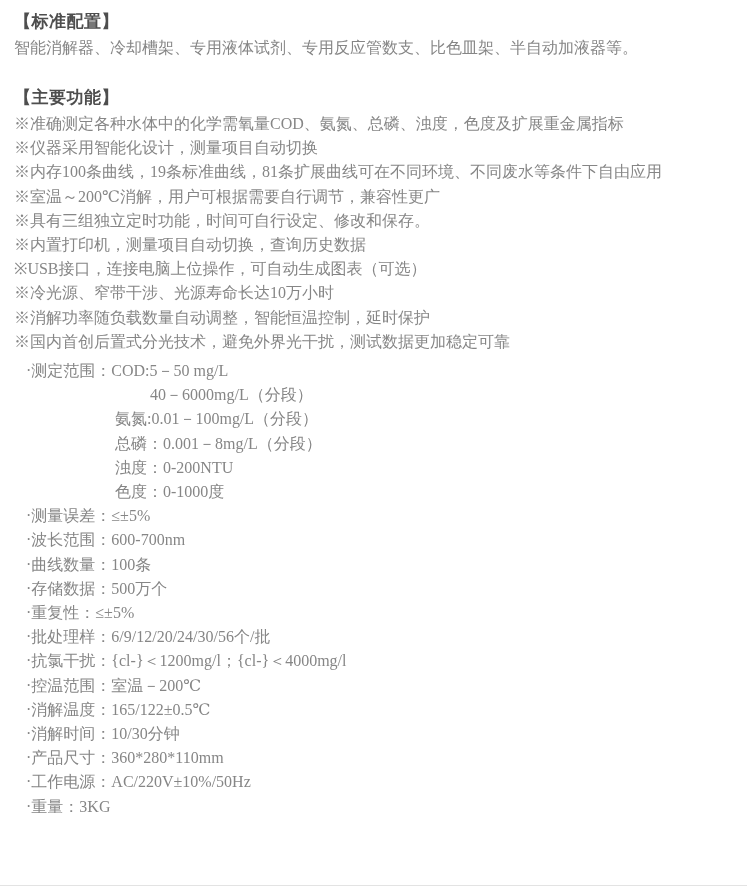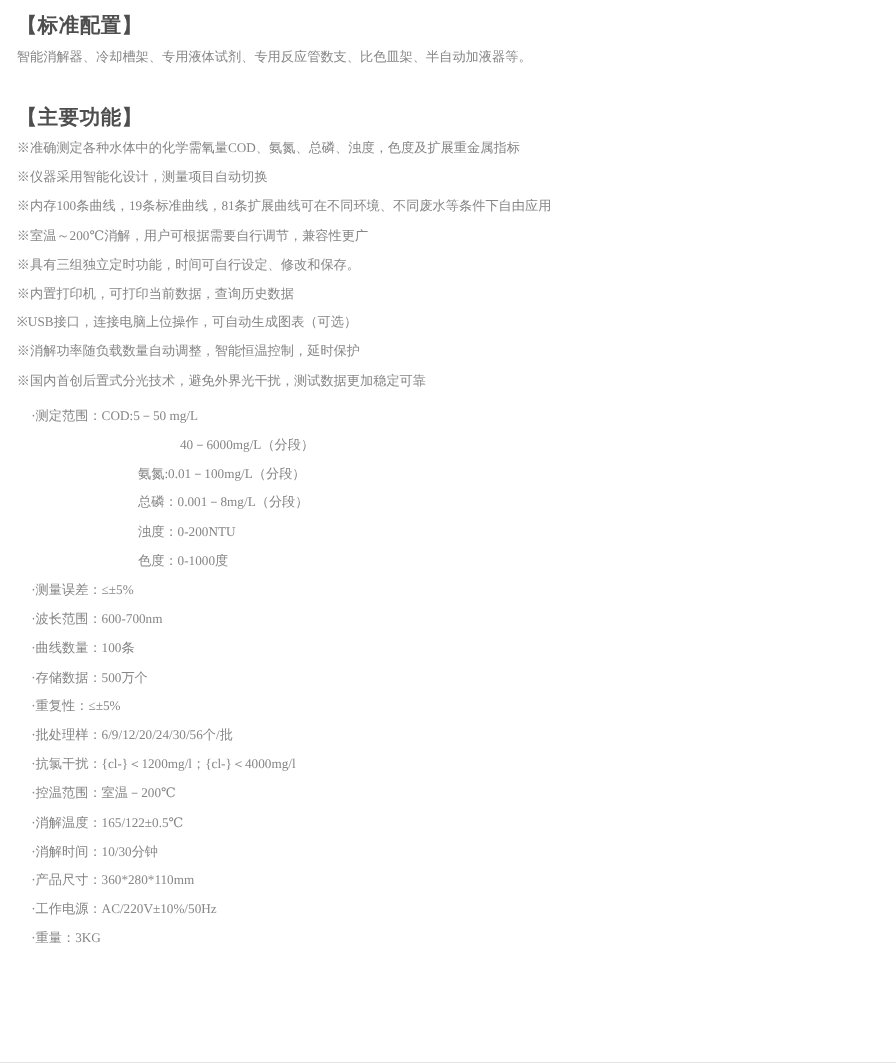--- a/index.html
+++ b/index.html
@@ -16,29 +16,29 @@
   .sec-heading {
     margin: 0;
     font-size: 17px;
     line-height: 19px;
     font-weight: bold;
     color: #4e4e4e;
     letter-spacing: 0.5px;
   }
   .body-text {
     margin: 7px 0 0 0;
-    font-size: 11px;
+    font-size: 16px;
     line-height: 20px;
     color: #868686;
   }
   .gap-lg { margin-top: 30px; }
   .gap-md { margin-top: 20px; }
   .line-list { margin: 5px 0 0 0; padding: 0; list-style: none; }
   .line-list li {
-    font-size: 11px;
+    font-size: 16px;
     line-height: 24.2px;
     color: #868686;
     white-space: nowrap;
   }
   .spec-list li.bullet { padding-left: 12px; }
   .spec-list li.sub1   { padding-left: 101px; }
   .spec-list li.sub2   { padding-left: 136px; }
 </style>
 </head>
 <body>
@@ -48,22 +48,23 @@
   <h3 class="sec-heading">【标准配置】</h3>
   <p class="body-text">智能消解器、冷却槽架、专用液体试剂、专用反应管数支、比色皿架、半自动加液器等。</p>
 
   <h3 class="sec-heading gap-lg">【主要功能】</h3>
   <ul class="line-list">
     <li>※准确测定各种水体中的化学需氧量COD、氨氮、总磷、浊度，色度及扩展重金属指标</li>
     <li>※仪器采用智能化设计，测量项目自动切换</li>
     <li>※内存100条曲线，19条标准曲线，81条扩展曲线可在不同环境、不同废水等条件下自由应用</li>
     <li>※室温～200℃消解，用户可根据需要自行调节，兼容性更广</li>
     <li>※具有三组独立定时功能，时间可自行设定、修改和保存。</li>
-    <li>※内置打印机，可打印当前数据，查询历史数据</li>
+    <li>※内置打印机，测量项目自动切换，查询历史数据</li>
     <li>※USB接口，连接电脑上位操作，可自动生成图表（可选）</li>
+    <li>※冷光源、窄带干涉、光源寿命长达10万小时</li>
     <li>※消解功率随负载数量自动调整，智能恒温控制，延时保护</li>
     <li>※国内首创后置式分光技术，避免外界光干扰，测试数据更加稳定可靠</li>
   </ul>
 
   <ul class="line-list spec-list">
     <li class="bullet">·测定范围：COD:5－50 mg/L</li>
     <li class="sub2">40－6000mg/L（分段）</li>
     <li class="sub1">氨氮:0.01－100mg/L（分段）</li>
     <li class="sub1">总磷：0.001－8mg/L（分段）</li>
     <li class="sub1">浊度：0-200NTU</li>

